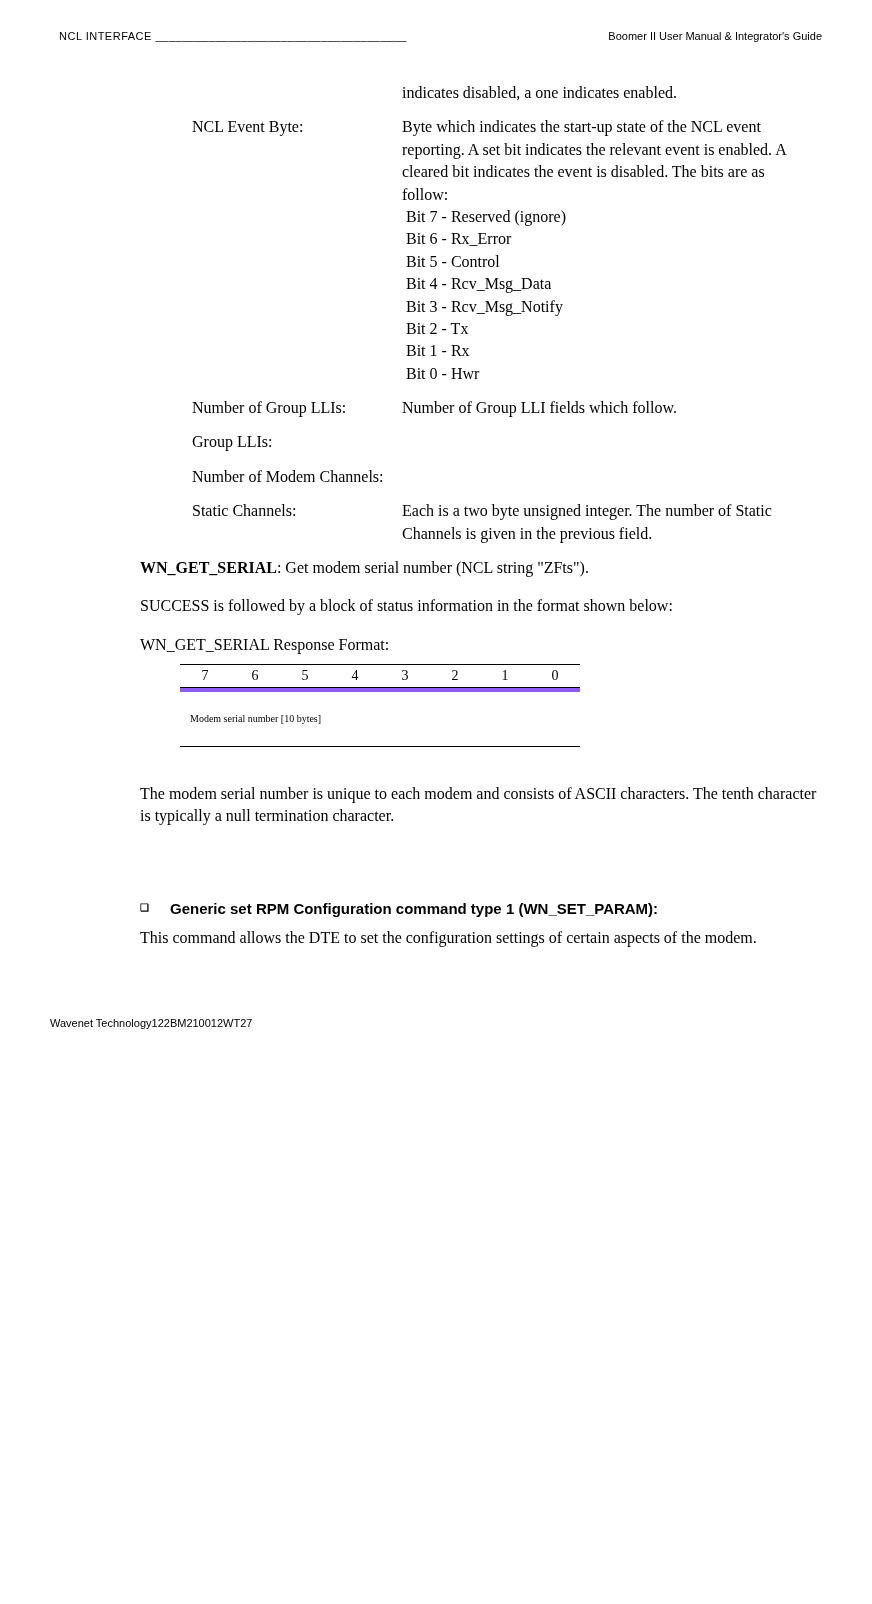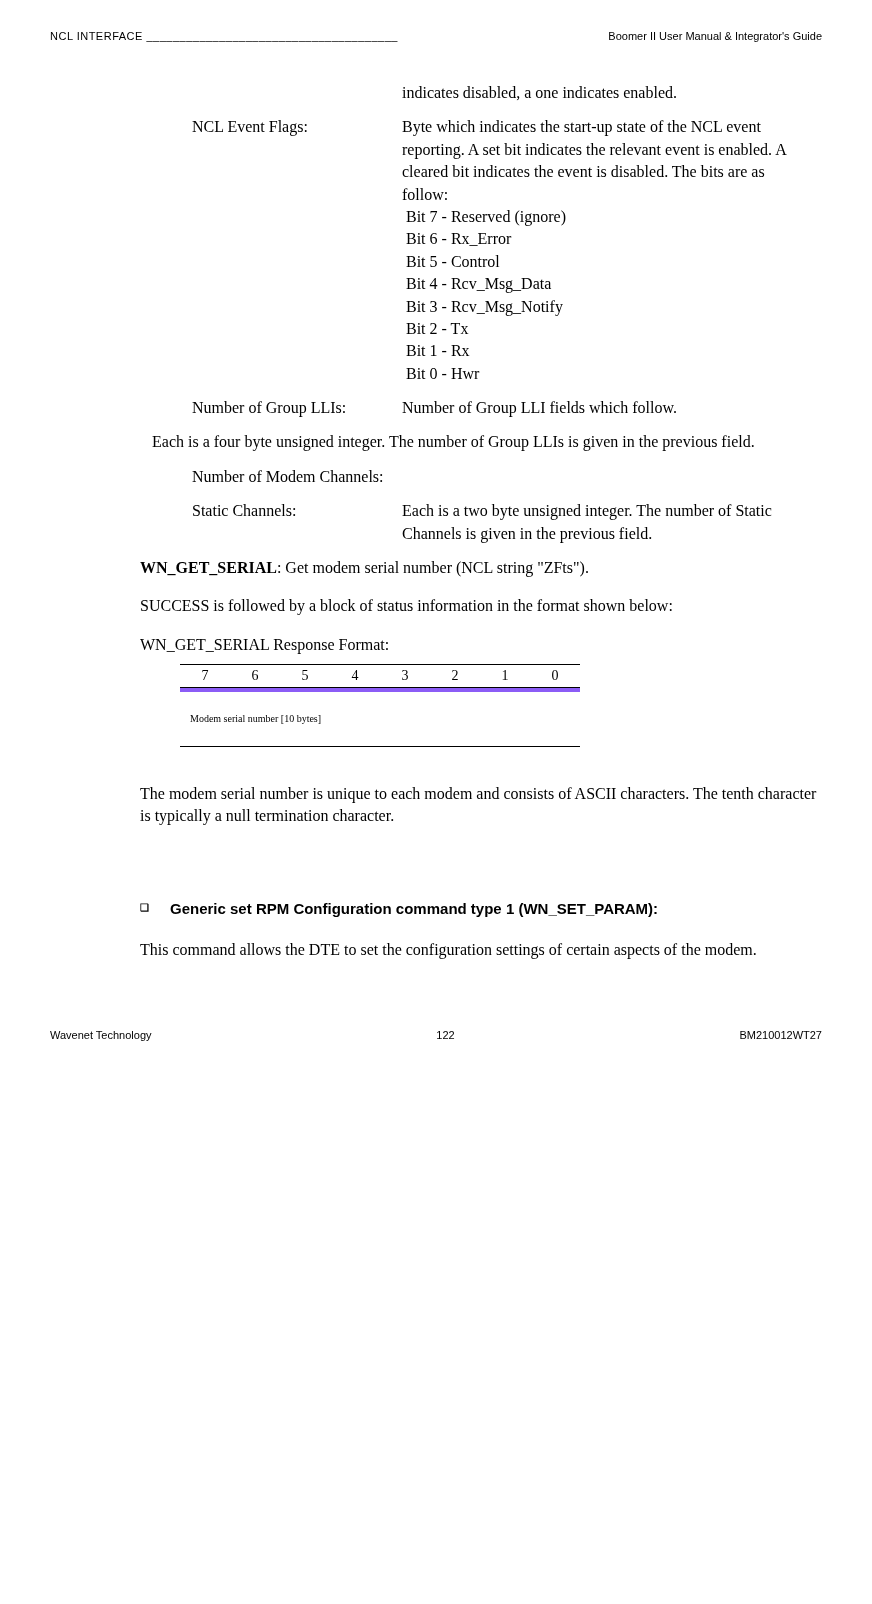--- a/index.html
+++ b/index.html
@@ -17,20 +17,21 @@
   }
   .header-row {
     display: flex;
     justify-content: space-between;
     font-family: Arial, Helvetica, sans-serif;
     font-size: 11px;
     margin-bottom: 40px;
   }
   .header-left {
     letter-spacing: 0.5px;
+    margin-left: 9px;
   }
   .header-right {
   }
   .content {
     margin-left: 90px;
     line-height: 1.4;
   }
   .def-row {
     display: flex;
     margin: 12px;
@@ -91,69 +92,68 @@
   .bullet {
     width: 30px;
     font-size: 10px;
     padding-top: 3px;
   }
   .heading-text {
     flex: 1;
   }
   .footer-row {
     display: flex;
-    justify-content: space-between;
     font-family: Arial, Helvetica, sans-serif;
     font-size: 11px;
     margin-top: 60px;
     padding-top: 8px;
   }
   .para-after-heading {
-    margin-top: 20px;
+    margin-top: 8px;
   }
 </style>
 </head>
 <body>
 
 <div class="page">
 
   <div class="header-row">
     <div class="header-left">NCL INTERFACE ______________________________________</div>
     <div class="header-right">Boomer II User Manual &amp; Integrator's Guide</div>
   </div>
 
   <div class="content">
 
     <div class="def-row">
       <div class="def-label"></div>
       <div class="def-value">indicates disabled, a one indicates enabled.</div>
     </div>
 
     <div class="def-row">
-      <div class="def-label">NCL Event Flags:</div>
+      <div class="def-label">NCL Event Byte:</div>
       <div class="def-value">
         <div>Byte which indicates the start-up state of the NCL event reporting.  A set bit indicates the relevant event is enabled.  A cleared bit indicates the event is disabled.  The bits are as follow:</div>
         <div class="bit-line"> Bit 7 - Reserved (ignore)</div>
         <div class="bit-line"> Bit 6 - Rx_Error</div>
         <div class="bit-line"> Bit 5 - Control</div>
         <div class="bit-line"> Bit 4 - Rcv_Msg_Data</div>
         <div class="bit-line"> Bit 3 - Rcv_Msg_Notify</div>
         <div class="bit-line"> Bit 2 - Tx</div>
         <div class="bit-line"> Bit 1 - Rx</div>
         <div class="bit-line"> Bit 0 - Hwr</div>
       </div>
     </div>
 
     <div class="def-row">
       <div class="def-label">Number of Group LLIs:</div>
       <div class="def-value">Number of Group LLI fields which follow.</div>
     </div>
 
     <div class="def-row">
-      <div class="def-value">Each is a four byte unsigned integer.  The number of Group LLIs is given in the previous field.</div>
+      <div class="def-label">Group LLIs:</div>
     </div>
 
     <div class="def-row">
       <div class="def-label" style="width:320px">Number of Modem Channels:</div>
     </div>
 
     <div class="def-row">
       <div class="def-label">Static Channels:</div>
       <div class="def-value">Each is a two byte unsigned integer.  The number of Static Channels is given in the previous field.</div>
     </div>

